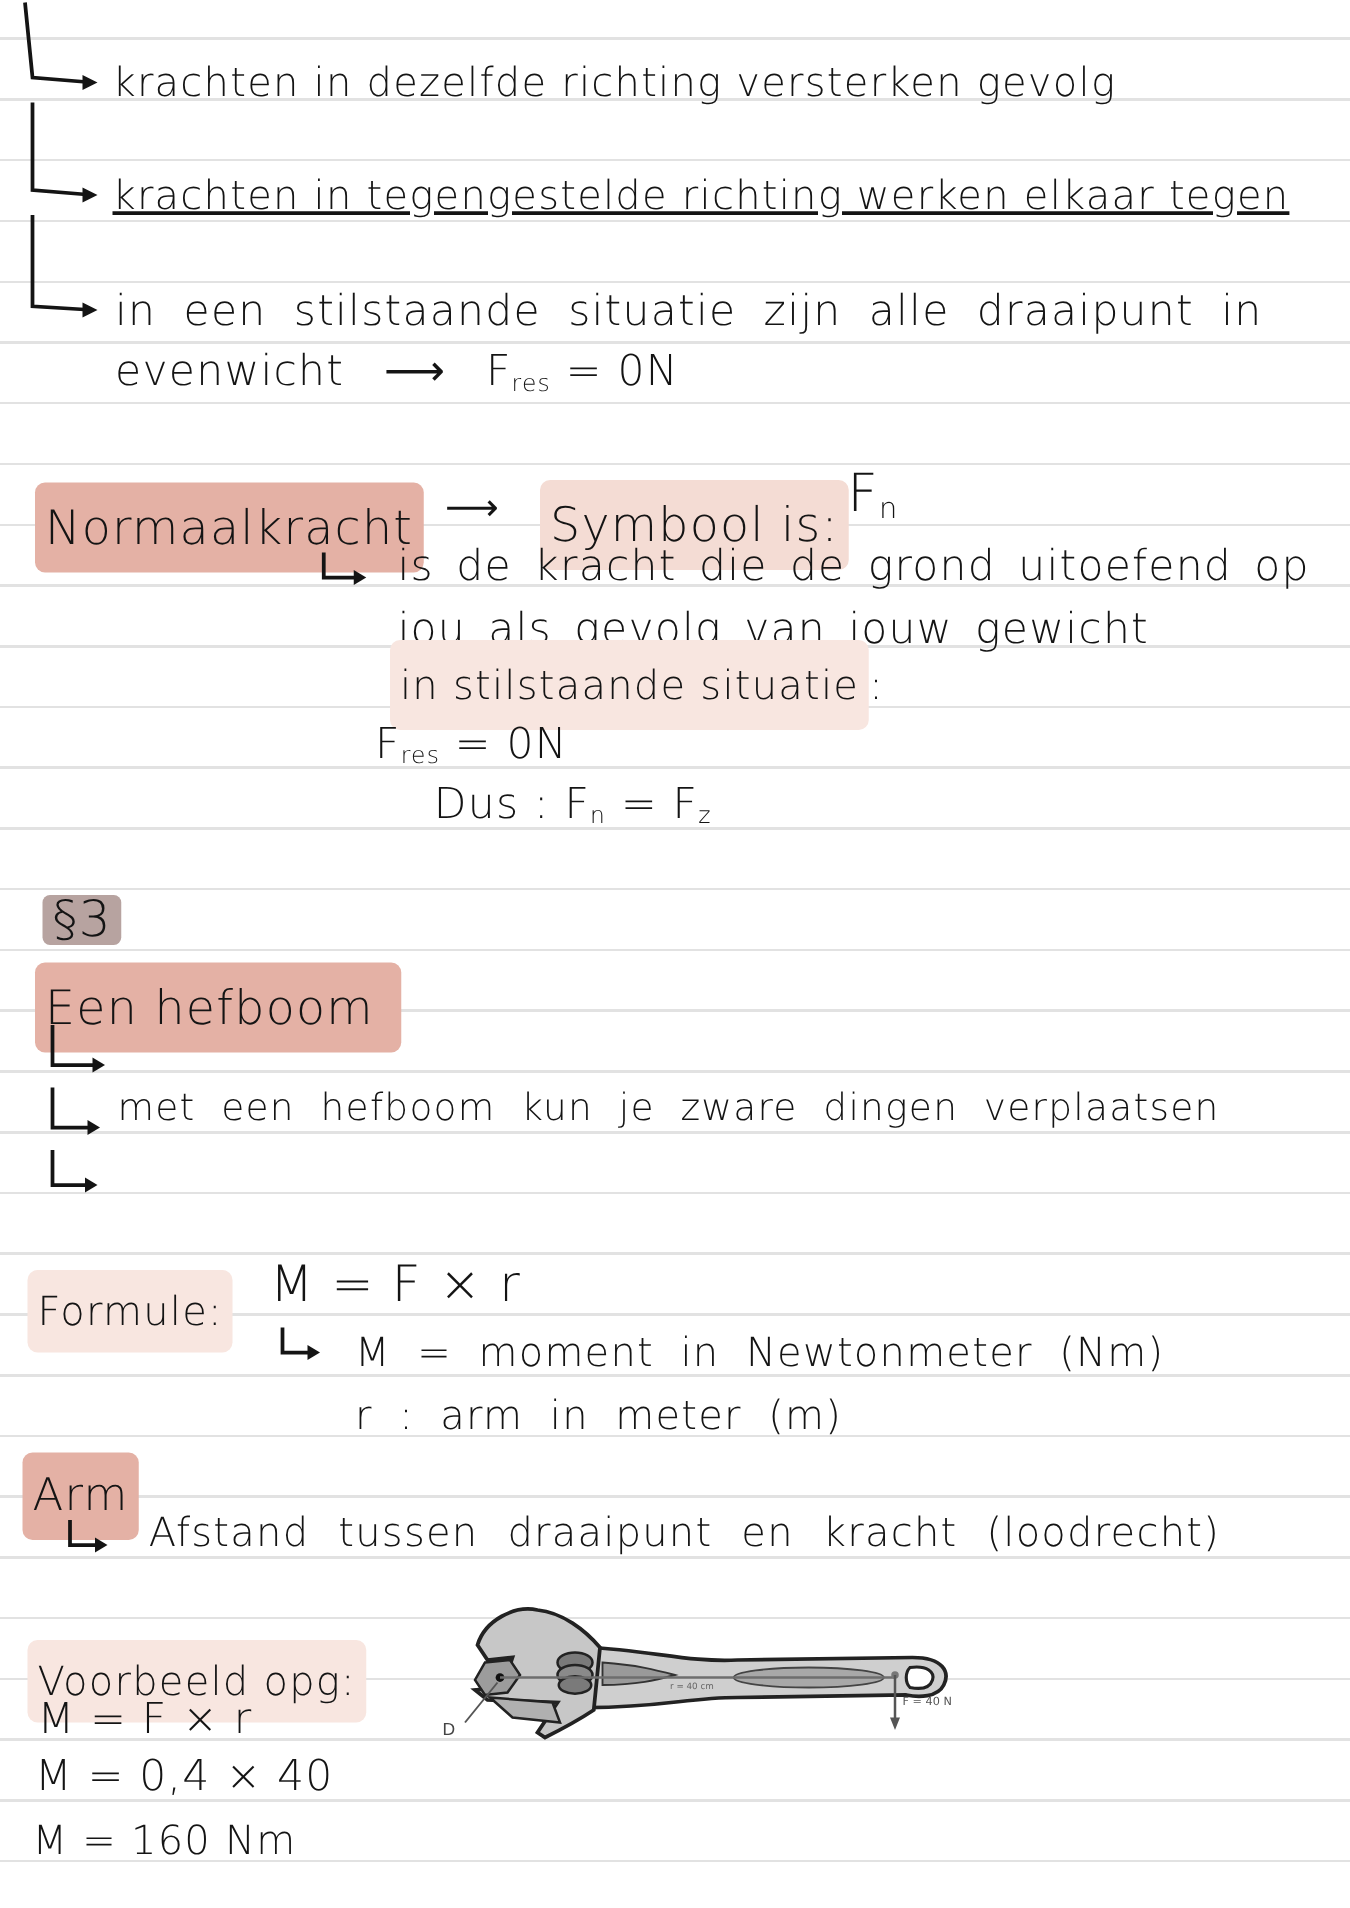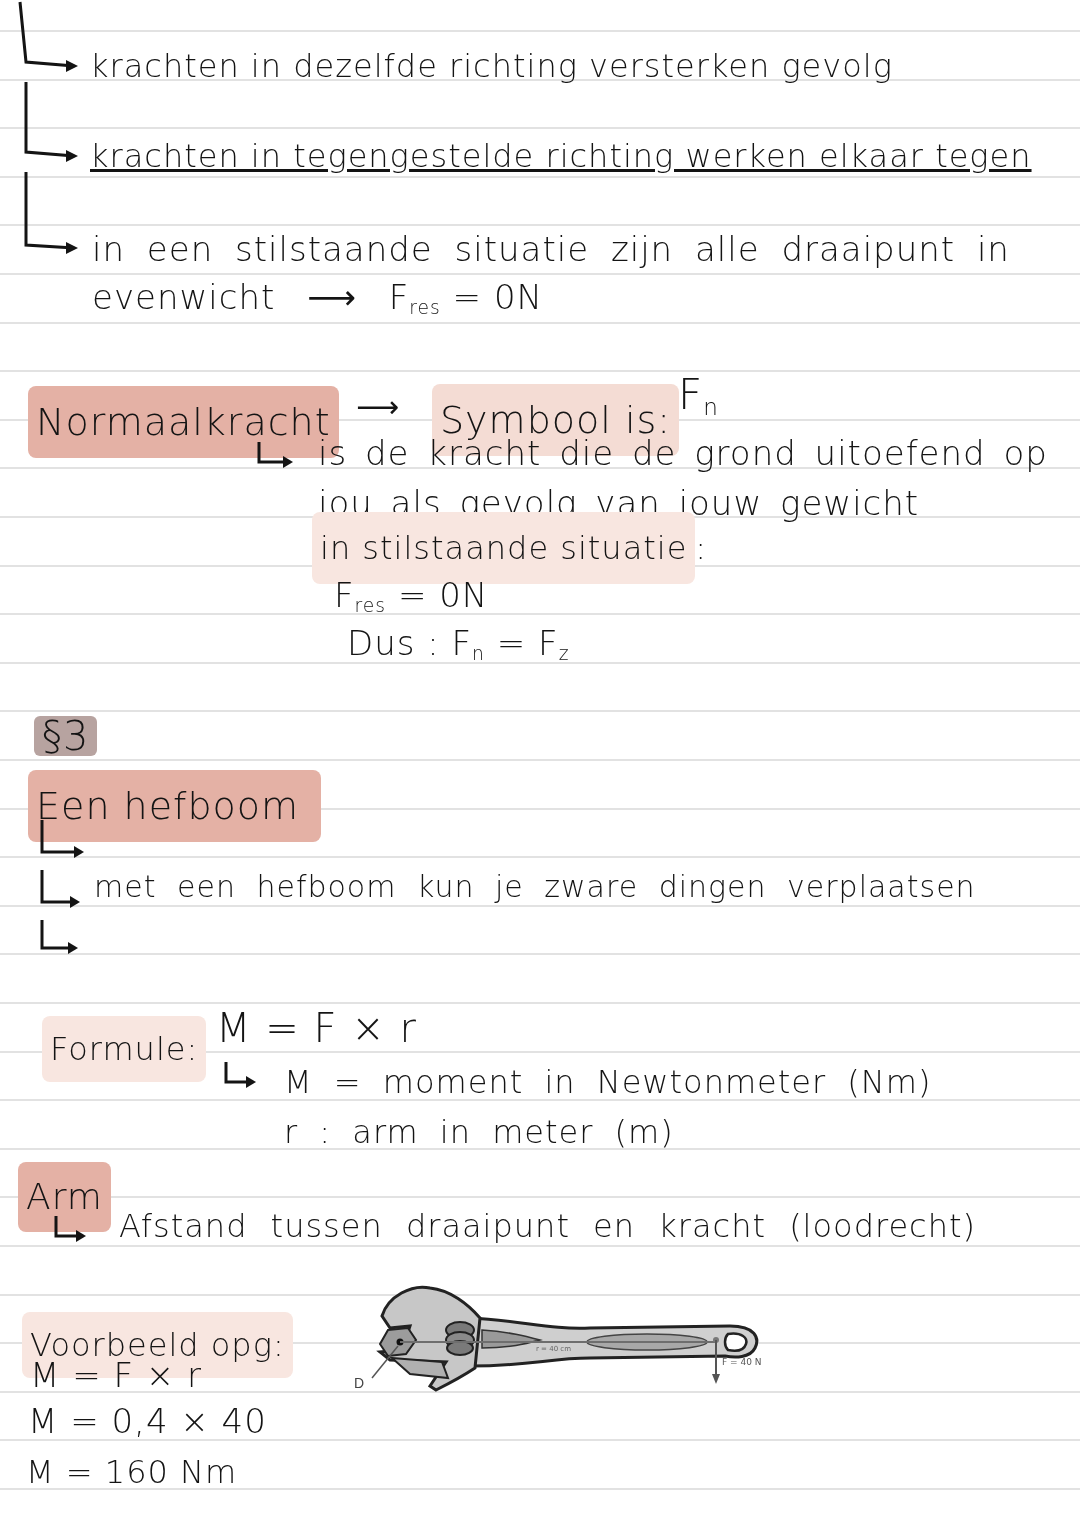--- a/index.html
+++ b/index.html
@@ -58,42 +58,42 @@
 
   <svg class="br" style="left:255px;top:440px;" width="50" height="30">
     <path d="M4 2 L4 22 L34 22" fill="none" stroke="#141414" stroke-width="3"></path>
     <path d="M28 16 L38 22 L28 28 Z" fill="#141414"></path>
   </svg>
   <div class="t hw" style="left:318px;top:436px;font-size:34px;word-spacing:6px;">is de kracht die de grond uitoefend op</div>
   <div class="t hw" style="left:318px;top:486px;font-size:34px;word-spacing:6px;">jou als gevolg van jouw gewicht</div>
   <div class="t hw" style="left:312px;top:532px;font-size:32px;">
     <span class="hl hl-faint">in stilstaande situatie</span><span>:</span>
   </div>
-  <div class="t hw" style="left:334px;top:578px;font-size:34px;"><span>F</span><sub>res</sub> <span>= 0N</span></div>
+  <div class="t hw" style="left:300px;top:578px;font-size:34px;"><span>F</span><sub>res</sub> <span>= 0N</span></div>
   <div class="t hw" style="left:318px;top:626px;font-size:34px;margin-left:29px;">
     <span>Dus :</span>
     <span>F</span><sub>n</sub>
     <span>=</span>
     <span>F</span><sub>z</sub>
   </div>
 
   <div class="t hw hl-grey" style="left:34px;top:716px;font-size:40px;">§3</div>
   <div class="t hw hl hl-strong" style="left:28px;top:770px;font-size:38px;padding-right:22px;">Een hefboom</div>
 
   <svg class="br" style="left:36px;top:818px;" width="60" height="140">
     <path d="M6 2 L6 34 L44 34" fill="none" stroke="#141414" stroke-width="3"></path>
     <path d="M38 28 L48 34 L38 40 Z" fill="#141414"></path>
     <path d="M6 52 L6 84 L40 84" fill="none" stroke="#141414" stroke-width="3"></path>
     <path d="M34 78 L44 84 L34 90 Z" fill="#141414"></path>
     <path d="M6 102 L6 130 L38 130" fill="none" stroke="#141414" stroke-width="3"></path>
     <path d="M32 124 L42 130 L32 136 Z" fill="#141414"></path>
   </svg>
   <div class="t hw" style="left:94px;top:872px;font-size:30px;word-spacing:10px;">met een hefboom kun je zware dingen verplaatsen</div>
 
-  <div class="t hw hl hl-faint" style="left:22px;top:1016px;font-size:32px;margin-left:20px;">Formule:</div>
+  <div class="t hw hl hl-faint" style="left:22px;top:1016px;font-size:32px;">Formule:</div>
   <div class="t hw" style="left:216px;top:1008px;font-size:40px;">M = F × r</div>
   <svg class="br" style="left:222px;top:1060px;" width="50" height="30">
     <path d="M4 2 L4 22 L30 22" fill="none" stroke="#141414" stroke-width="3"></path>
     <path d="M24 16 L34 22 L24 28 Z" fill="#141414"></path>
   </svg>
   <div class="t hw" style="left:284px;top:1066px;font-size:32px;word-spacing:10px;">M = moment in Newtonmeter (Nm)</div>
   <div class="t hw" style="left:284px;top:1116px;font-size:32px;word-spacing:10px;">r : arm in meter (m)</div>
 
   <div class="t hw hl hl-strong" style="left:18px;top:1162px;font-size:36px;">Arm</div>
   <svg class="br" style="left:52px;top:1214px;" width="50" height="30">

